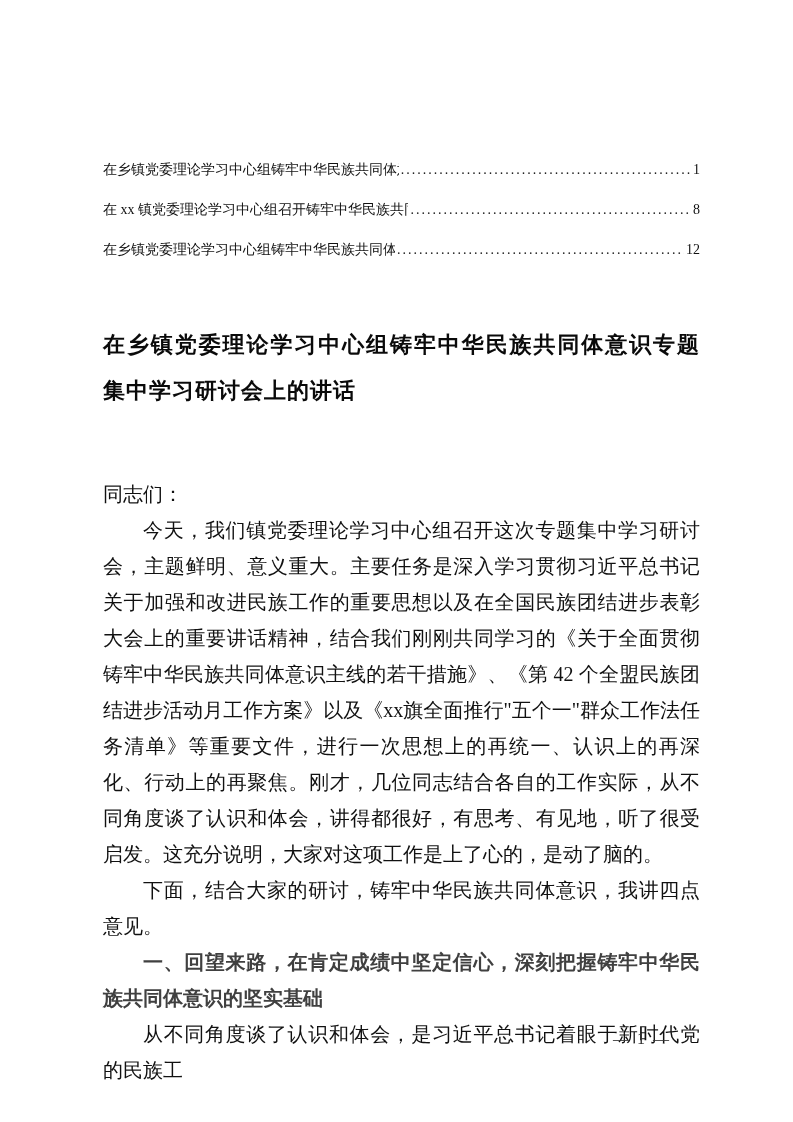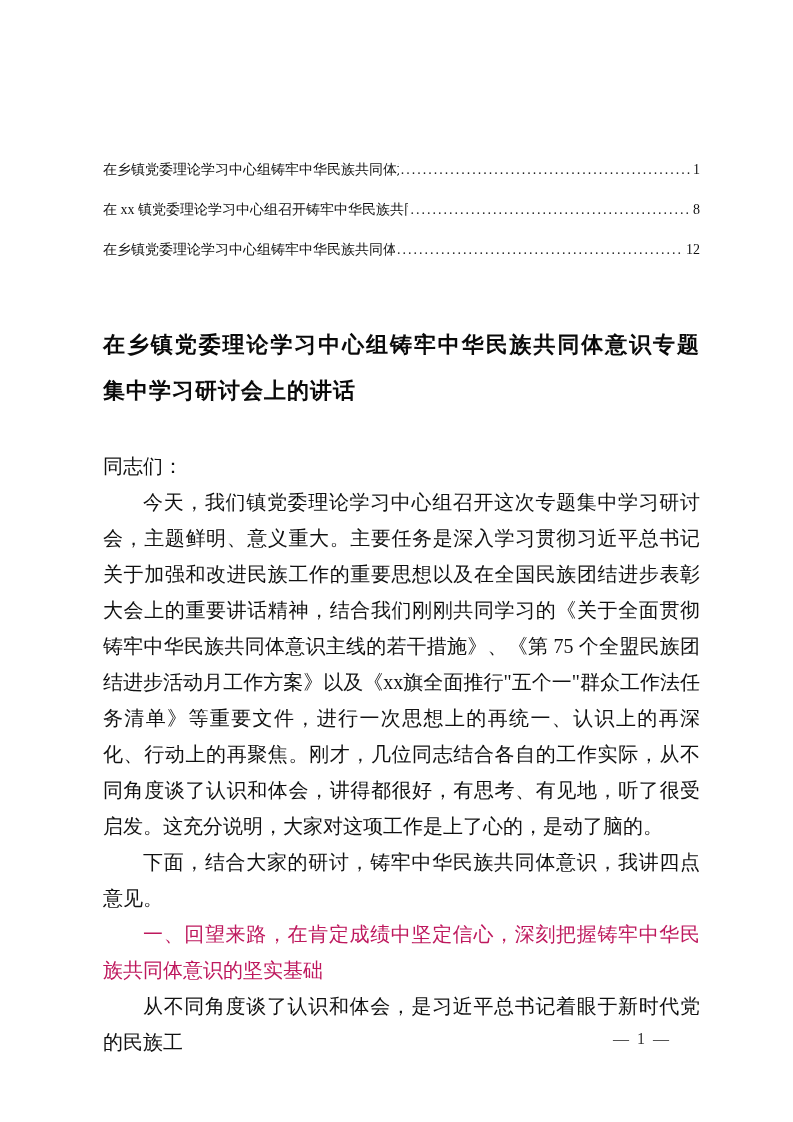--- a/index.html
+++ b/index.html
@@ -41,34 +41,34 @@
     font-weight: bold;
     font-size: 22px;
     line-height: 46px;
     letter-spacing: 1px;
     text-align: justify;
     color: #0a0a0a;
   }
 
   
   .doc-body {
-    margin-top: 34px;
+    margin-top: 62px;
     font-family: "Liberation Serif", "DejaVu Serif", serif;
     font-size: 20px;
     line-height: 36px;
     text-align: justify;
     
     text-justify: inter-ideograph;
   }
   .doc-body p { margin: 0; text-indent: 2em; }
   .doc-body p.salutation { text-indent: 0; }
   .section-heading {
     font-family: "Liberation Sans", "DejaVu Sans", sans-serif;
-    font-weight: normal;
-    color: #be185d;
+    font-weight: bold;
+    color: #404040;
   }
 
   
   .page-footer {
     position: absolute;
     top: 1030px;
     right: 122px;
     font-family: "Liberation Serif", "DejaVu Serif", serif;
     font-size: 16px;
     color: #333;
@@ -95,21 +95,21 @@
       <span class="toc-title">在乡镇党委理论学习中心组铸牢中华民族共同体意识专题集中学习研讨会上的讲话</span>
       <span class="toc-leader"></span>
       <span class="toc-page">12</span>
     </div>
   </div>
 
   <h1 class="doc-title">在乡镇党委理论学习中心组铸牢中华民族共同体意识专题集中学习研讨会上的讲话</h1>
 
   <div class="doc-body">
     <p class="salutation">同志们：</p>
-    <p>今天，我们镇党委理论学习中心组召开这次专题集中学习研讨会，主题鲜明、意义重大。主要任务是深入学习贯彻习近平总书记关于加强和改进民族工作的重要思想以及在全国民族团结进步表彰大会上的重要讲话精神，结合我们刚刚共同学习的《关于全面贯彻铸牢中华民族共同体意识主线的若干措施》、《第 75 个全盟民族团结进步活动月工作方案》以及《xx旗全面推行"五个一"群众工作法任务清单》等重要文件，进行一次思想上的再统一、认识上的再深化、行动上的再聚焦。刚才，几位同志结合各自的工作实际，从不同角度谈了认识和体会，讲得都很好，有思考、有见地，听了很受启发。这充分说明，大家对这项工作是上了心的，是动了脑的。</p>
+    <p>今天，我们镇党委理论学习中心组召开这次专题集中学习研讨会，主题鲜明、意义重大。主要任务是深入学习贯彻习近平总书记关于加强和改进民族工作的重要思想以及在全国民族团结进步表彰大会上的重要讲话精神，结合我们刚刚共同学习的《关于全面贯彻铸牢中华民族共同体意识主线的若干措施》、《第 42 个全盟民族团结进步活动月工作方案》以及《xx旗全面推行"五个一"群众工作法任务清单》等重要文件，进行一次思想上的再统一、认识上的再深化、行动上的再聚焦。刚才，几位同志结合各自的工作实际，从不同角度谈了认识和体会，讲得都很好，有思考、有见地，听了很受启发。这充分说明，大家对这项工作是上了心的，是动了脑的。</p>
     <p>下面，结合大家的研讨，铸牢中华民族共同体意识，我讲四点意见。</p>
     <p class="section-heading">一、回望来路，在肯定成绩中坚定信心，深刻把握铸牢中华民族共同体意识的坚实基础</p>
     <p>从不同角度谈了认识和体会，是习近平总书记着眼于新时代党的民族工</p>
   </div>
 
   <div class="page-footer">— 1 —</div>
 
 </div>
 
 </body></html>

